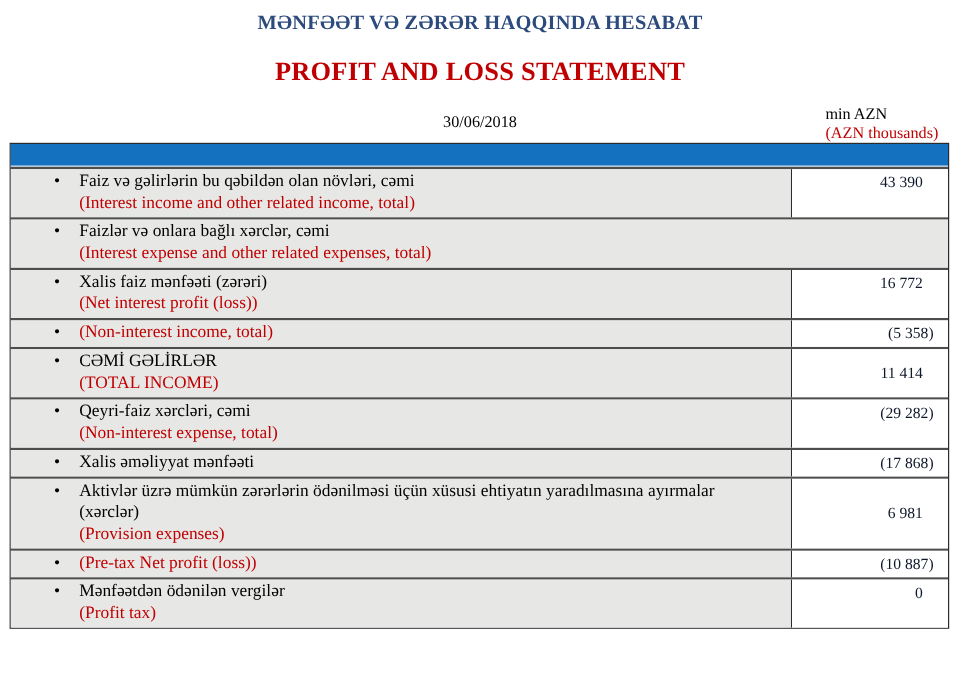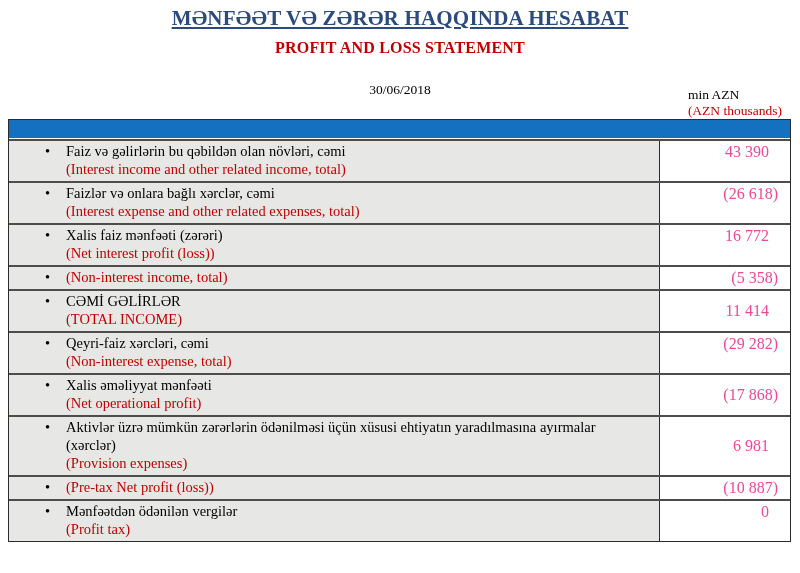--- a/index.html
+++ b/index.html
@@ -14,25 +14,25 @@
   html,body{margin:0;padding:0;}
   body{
     width:800px;height:573px;overflow:hidden;position:relative;
     background:#ffffff;
     font-family:"Liberation Serif","DejaVu Serif",serif;
     color:#000;
   }
   
   .doc-header{padding-top:6px;text-align:center;}
   .title-az{
-    margin:0;font-size:21px;font-weight:bold;line-height:25px;
-    color:var(--navy);letter-spacing:.2px;text-decoration:underline;
+    margin:0;font-size:17px;font-weight:bold;line-height:25px;
+    color:var(--navy);letter-spacing:.2px;
   }
   .title-en{
-    margin:4px;font-size:16px;font-weight:bold;line-height:25px;
+    margin:16px;font-size:22px;font-weight:bold;line-height:25px;
     color:var(--red);letter-spacing:.2px;
   }
   .report-date{margin-top:21px;font-size:13.5px;line-height:17px;color:#000;}
   
   .units{
     position:absolute;top:87px;right:18px;text-align:left;
     font-size:13.5px;line-height:15.5px;
   }
   .units .u1{color:#000;}
   .units .u2{color:var(--red);}
@@ -57,21 +57,21 @@
   }
   .bullet{
     position:absolute;left:36px;top:1px;
     font-size:14.5px;line-height:18px;color:#000;
   }
   .lab-az{color:#000;white-space:pre-line;}
   .lab-en{color:var(--red);white-space:pre-line;}
   .cell-val{
     flex:0 0 131px;width:131px;background:#fff;
     border-left:1px solid var(--vline);
-    font-size:16px;line-height:18px;color:#ec4899;
+    font-size:13px;line-height:18px;color:#0f172a;
     display:flex;justify-content:flex-end;
   }
   .cell-val.v-top{align-items:flex-start;padding-top:2px;}
   .cell-val.v-mid{align-items:center;}
   .cell-val.p-paren{padding-right:12px;}
   .cell-val.p-plain{padding-right:21px;}
 </style>
 </head>
 <body>
 
@@ -97,21 +97,20 @@
     </div>
     <div class="cell-val v-top p-plain">43 390</div>
   </div>
 
   <div class="row">
     <div class="cell-desc">
       <span class="bullet">•</span>
       <div class="lab-az">Faizlər və onlara bağlı xərclər, cəmi</div>
       <div class="lab-en">(Interest expense and other related expenses, total)</div>
     </div>
-    <div class="cell-val v-top p-paren">(26 618)</div>
   </div>
 
   <div class="row">
     <div class="cell-desc">
       <span class="bullet">•</span>
       <div class="lab-az">Xalis faiz mənfəəti (zərəri)</div>
       <div class="lab-en">(Net interest profit (loss))</div>
     </div>
     <div class="cell-val v-top p-plain">16 772</div>
   </div>
@@ -139,21 +138,20 @@
       <div class="lab-az">Qeyri-faiz xərcləri, cəmi</div>
       <div class="lab-en">(Non-interest expense, total)</div>
     </div>
     <div class="cell-val v-top p-paren">(29 282)</div>
   </div>
 
   <div class="row">
     <div class="cell-desc">
       <span class="bullet">•</span>
       <div class="lab-az">Xalis əməliyyat mənfəəti</div>
-      <div class="lab-en">(Net operational profit)</div>
     </div>
     <div class="cell-val v-mid p-paren">(17 868)</div>
   </div>
 
   <div class="row">
     <div class="cell-desc">
       <span class="bullet">•</span>
       <div class="lab-az">Aktivlər üzrə mümkün zərərlərin ödənilməsi üçün xüsusi ehtiyatın yaradılmasına ayırmalar
 (xərclər)</div>
       <div class="lab-en">(Provision expenses)</div>

